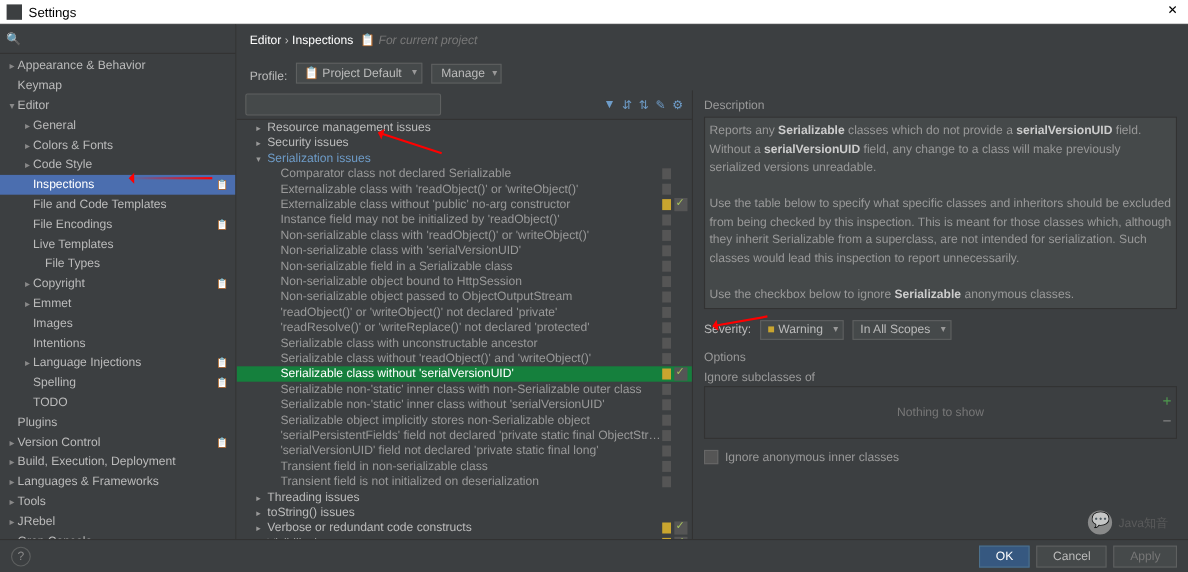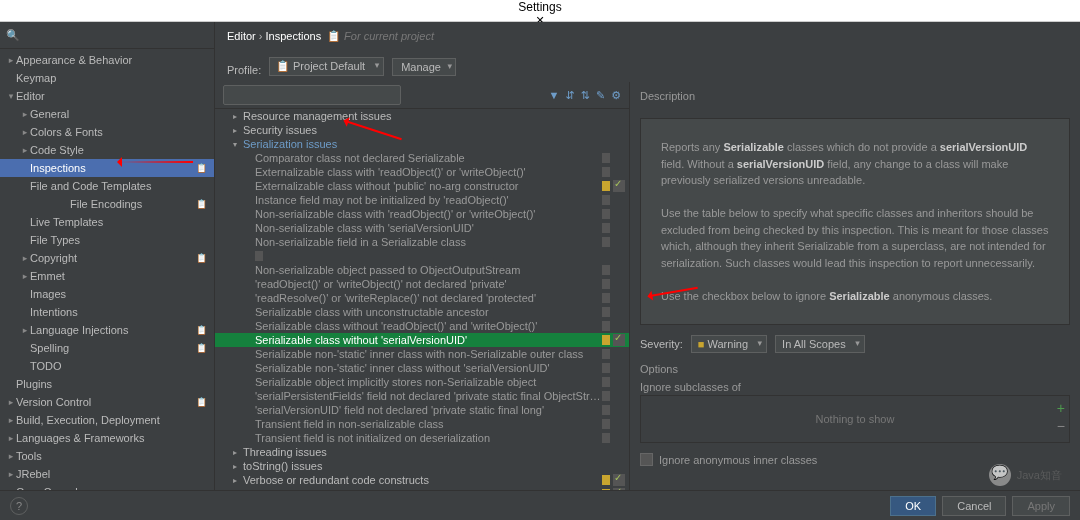--- a/index.html
+++ b/index.html
@@ -1,17 +1,17 @@
 <!DOCTYPE html>
 <html><head>
 <meta charset="utf-8">
 <style>
 * { margin: 0; padding: 0; box-sizing: border-box; font-family: "Segoe UI", Arial, sans-serif; font-size: 11px; }
 body { background: #3c3f41; color: #bbbbbb; width: 1080px; height: 520px; overflow: hidden; position: relative; }
-.titlebar { background: #fff; height: 22px; display: flex; align-items: center; padding: 0 6px; color: #000; border-bottom: 1px solid #ccc; flex-direction: column; }
+.titlebar { background: #fff; height: 22px; display: flex; align-items: center; padding: 0 6px; color: #000; border-bottom: 1px solid #ccc; }
 .titlebar-icon { width: 14px; height: 14px; background: #3c3f41; margin-right: 6px; }
 .titlebar-title { flex: 1; font-size: 12px; }
 .titlebar-close { width: 16px; height: 16px; text-align: center; cursor: pointer; }
 .main { display: flex; height: 468px; }
 .sidebar { width: 215px; background: #3c3f41; border-right: 1px solid #323232; display: flex; flex-direction: column; }
 .search-row { display: flex; align-items: center; padding: 4px 6px; border-bottom: 1px solid #323232; }
 .search-icon { margin-right: 4px; color: #888; }
 .search-input { flex: 1; background: transparent; border: none; color: #bbb; outline: none; height: 18px; }
 .tree { flex: 1; overflow: hidden; padding: 2px 0; }
 .tree-item { display: flex; align-items: center; height: 18px; padding-right: 6px; cursor: pointer; }
@@ -43,21 +43,21 @@
 .irow .lbl.blue { color: #6e9cc8; }
 .irow.sel { background: #15803d; }
 .irow.sel .lbl { color: #fff; }
 .irow .sev { width: 8px; height: 10px; margin-right: 3px; }
 .irow .sev.w { background: #c9a52f; }
 .irow .sev.g { background: #555; }
 .irow .cb { width: 12px; height: 12px; background: #555; margin-right: 4px; position: relative; }
 .irow .cb.on::after { content: "✓"; position: absolute; top: -2px; left: 1px; font-size: 10px; color: #a6c25c; }
 .right-panel { flex: 1; display: flex; flex-direction: column; padding: 4px 10px; }
 .desc-label { color: #999; padding: 4px 0; }
-.desc-box { background: #45494a; border: 1px solid #323232; padding: 20px; line-height: 1.5; color: #999; margin-top: 12px; }
+.desc-box { background: #45494a; border: 1px solid #323232; padding: 4px; line-height: 1.5; color: #999; }
 .desc-box b { color: #ccc; font-weight: bold; }
 .sev-row { display: flex; align-items: center; gap: 8px; padding: 10px 0 6px; }
 .opt-label { color: #999; padding: 4px 0; }
 .sub-label { color: #999; padding: 2px 0; font-size: 11px; }
 .sub-box { border: 1px solid #323232; height: 48px; display: flex; align-items: center; justify-content: center; color: #777; position: relative; }
 .sub-add { position: absolute; right: 4px; top: 4px; color: #4e9a4e; font-size: 14px; cursor: pointer; }
 .sub-rem { position: absolute; right: 4px; top: 22px; color: #888; font-size: 14px; cursor: pointer; }
 .ignore-row { display: flex; align-items: center; gap: 6px; padding: 10px 0; color: #999; }
 .ckbox { width: 13px; height: 13px; background: #555; border: 1px solid #666; }
 .footer { height: 30px; border-top: 1px solid #323232; display: flex; align-items: center; padding: 0 10px; }
@@ -121,30 +121,30 @@
         </div>
         <div class="tree-item selected" style="padding-left: 20px;">
           <span class="tree-arrow"></span>
           <span class="tree-label">Inspections</span>
           <span style="font-size:9px;color:#888">📋</span>
         </div>
         <div class="tree-item" style="padding-left: 20px;">
           <span class="tree-arrow"></span>
           <span class="tree-label">File and Code Templates</span>
         </div>
-        <div class="tree-item" style="padding-left: 20px; gap: 40px;">
+        <div class="tree-item" style="padding-left: 20px;">
           <span class="tree-arrow"></span>
           <span class="tree-label">File Encodings</span>
           <span style="font-size:9px;color:#888">📋</span>
         </div>
         <div class="tree-item" style="padding-left: 20px;">
           <span class="tree-arrow"></span>
           <span class="tree-label">Live Templates</span>
         </div>
-        <div class="tree-item" style="padding-left: 20px;">
+        <div class="tree-item" style="padding-left: 31px;">
           <span class="tree-arrow"></span>
           <span class="tree-label">File Types</span>
         </div>
         <div class="tree-item" style="padding-left: 20px;">
           <span class="tree-arrow">▸</span>
           <span class="tree-label">Copyright</span>
           <span style="font-size:9px;color:#888">📋</span>
         </div>
         <div class="tree-item" style="padding-left: 20px;">
           <span class="tree-arrow">▸</span>
@@ -299,20 +299,21 @@
             <div class="irow">
               <span class="ind i2"></span>
               <span class="arr"></span>
               <span class="lbl  ">Non-serializable field in a Serializable class</span>
               <span class="sev g"></span>
               <span style="width:16px"></span>
             </div>
             <div class="irow">
               <span class="ind i2"></span>
               <span class="arr"></span>
+              <span class="lbl  ">Non-serializable object bound to HttpSession</span>
               <span class="sev g"></span>
               <span style="width:16px"></span>
             </div>
             <div class="irow">
               <span class="ind i2"></span>
               <span class="arr"></span>
               <span class="lbl  ">Non-serializable object passed to ObjectOutputStream</span>
               <span class="sev g"></span>
               <span style="width:16px"></span>
             </div>

